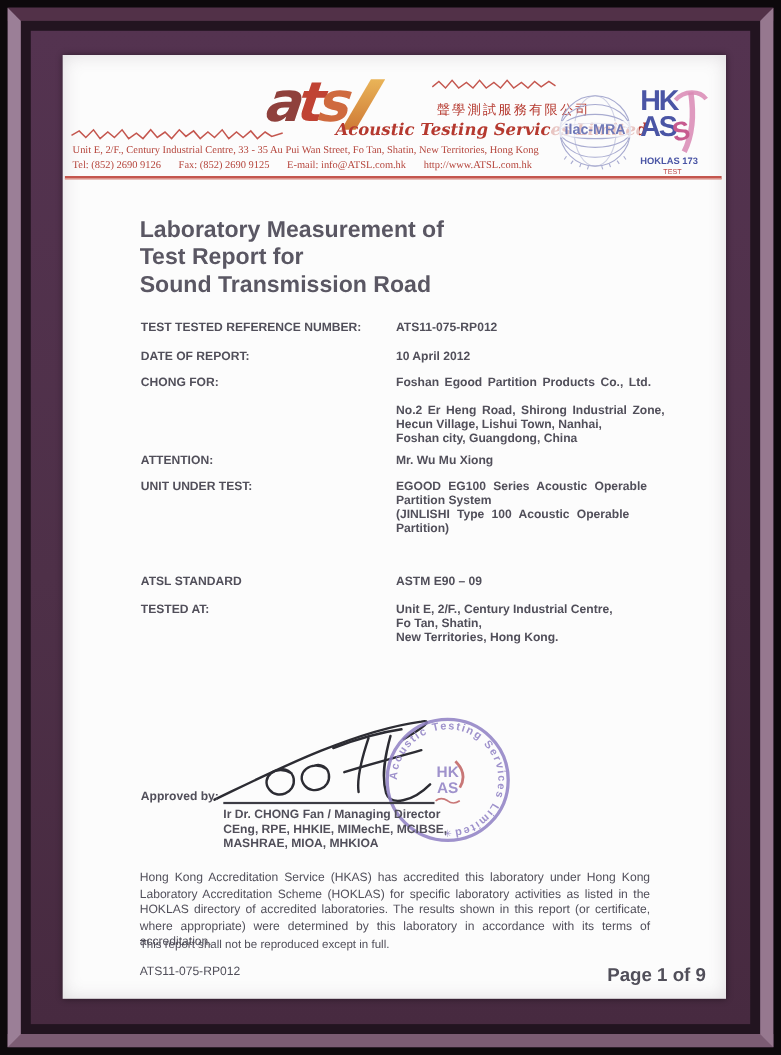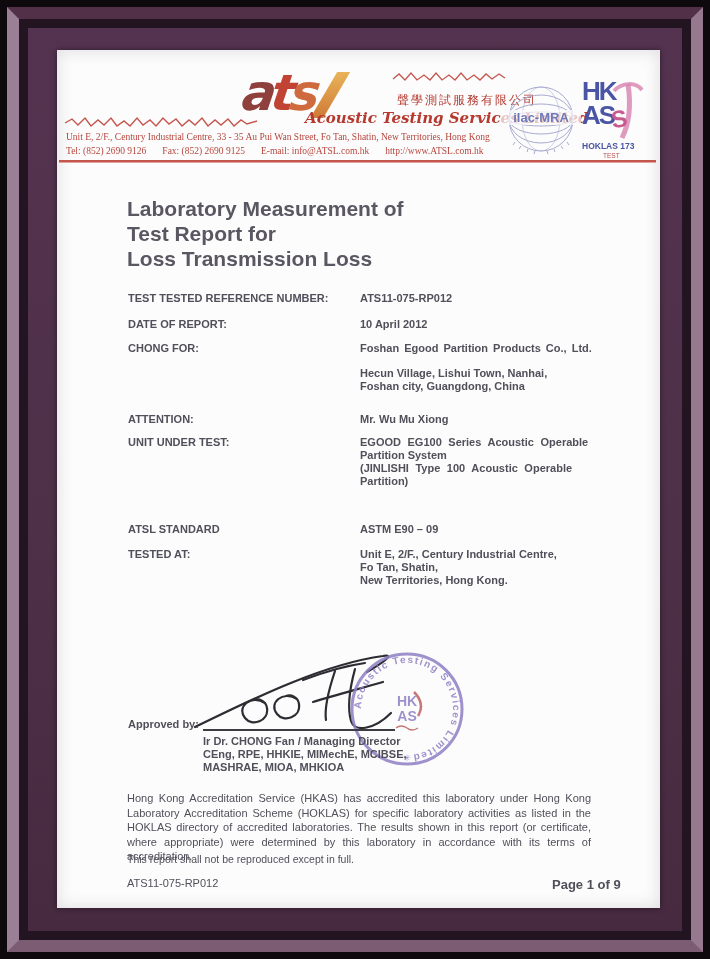--- a/index.html
+++ b/index.html
@@ -45,21 +45,21 @@
   .approved{left:71px;top:668px;font-size:11px;font-weight:bold;color:#514f5a;}
   .sig-svg{left:130px;top:595px;}
   .sig-line{left:146px;top:679px;width:192px;height:2px;background:#3c3c44;}
   .sig-name{left:146px;top:685px;font-size:11px;font-weight:bold;color:#514f5a;line-height:13px;}
   .sig-name div{position:static;}
   .stamp{left:291px;top:600px;opacity:.85;}
   
   .accred{left:70px;top:741px;width:464px;font-size:11px;color:#514f5a;line-height:14.5px;text-align:justify;margin:0;}
   .note{left:70px;top:803px;font-size:10.5px;color:#514f5a;}
   .repno{left:70px;top:827px;font-size:11px;color:#514f5a;}
-  .pageno{left:495px;top:827px;font-size:13px;font-weight:bold;color:#514f5a;}
+  .pageno{left:495px;top:827px;font-size:17px;font-weight:bold;color:#514f5a;}
 </style>
 </head>
 <body>
 
 <div class="frame-black-outer"></div>
 <div class="frame-bevel"></div>
 <div class="frame-dark"></div>
 <div class="frame-main"></div>
 
 <div class="paper">
@@ -115,38 +115,39 @@
     <path d="M47,8 C50,28 48,48 41,62" stroke="#d988b4" stroke-width="5" fill="none" opacity="0.85"></path>
     <path d="M33,15 C41,6 55,6 61,14" stroke="#d988b4" stroke-width="4" fill="none" opacity="0.85"></path>
     <text x="30" y="51" font-size="24" font-weight="bold" fill="#c75a8f" transform="rotate(-10 40 42)">S</text>
     <text x="1" y="73" font-size="8.5" font-weight="bold" fill="#4a55a5">HOKLAS 173</text>
     <text x="22" y="82" font-size="6.5" fill="#c05050">TEST</text>
   </svg>
 
   <div class="doc-title">
     <div style="position:static">Laboratory Measurement of</div>
     <div style="position:static">Test Report for</div>
-    <div style="position:static">Loss Transmission Loss</div>
+    <div style="position:static">Sound Transmission Road</div>
   </div>
 
   <div class="drow" style="top:242px">
     <div class="dlabel">TEST TESTED REFERENCE NUMBER:</div>
     <div class="dvalue">ATS11-075-RP012</div>
   </div>
   <div class="drow" style="top:268px">
     <div class="dlabel">DATE OF REPORT:</div>
     <div class="dvalue">10 April 2012</div>
   </div>
   <div class="drow" style="top:292px">
     <div class="dlabel">CHONG FOR:</div>
     <div class="dvalue ws1">Foshan Egood Partition Products Co., Ltd.</div>
   </div>
   <div class="drow" style="top:317px">
     <div class="dlabel"></div>
     <div class="dvalue">
+      <div class="ws1">No.2 Er Heng Road, Shirong Industrial Zone,</div>
       <div>Hecun Village, Lishui Town, Nanhai,</div>
       <div>Foshan city, Guangdong, China</div>
     </div>
   </div>
   <div class="drow" style="top:363px">
     <div class="dlabel">ATTENTION:</div>
     <div class="dvalue">Mr. Wu Mu Xiong</div>
   </div>
   <div class="drow" style="top:386px">
     <div class="dlabel">UNIT UNDER TEST:</div>

